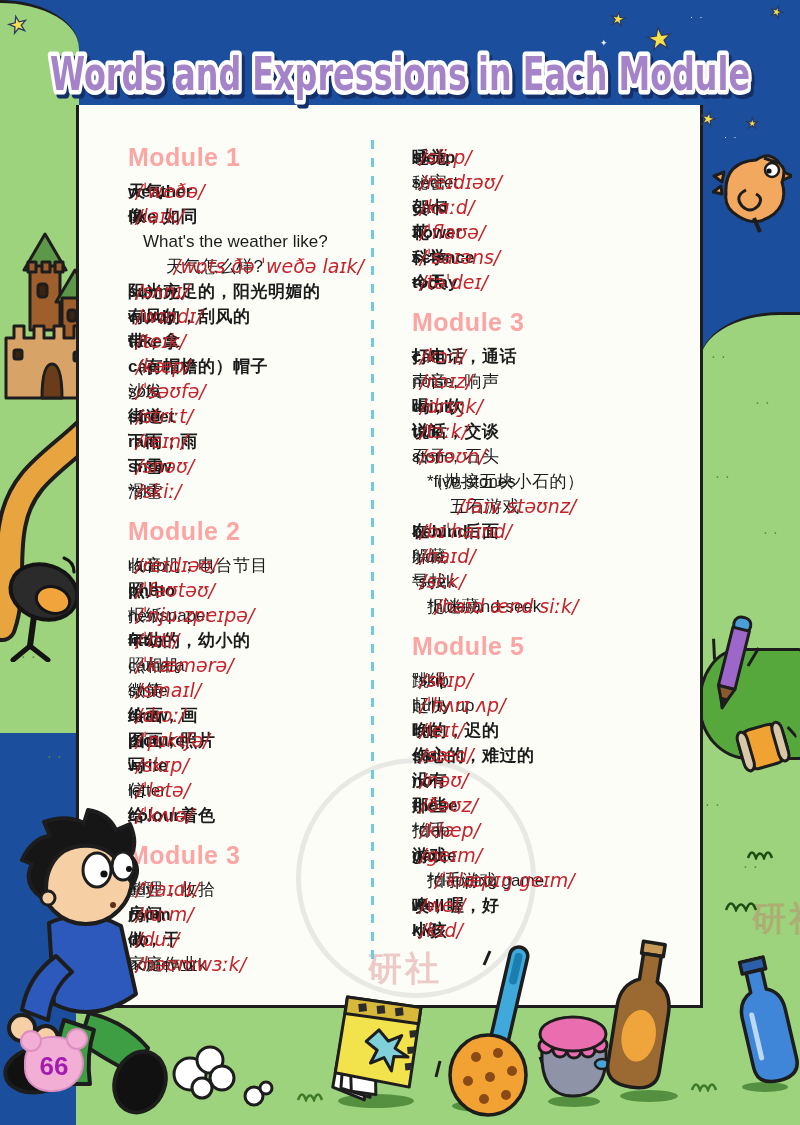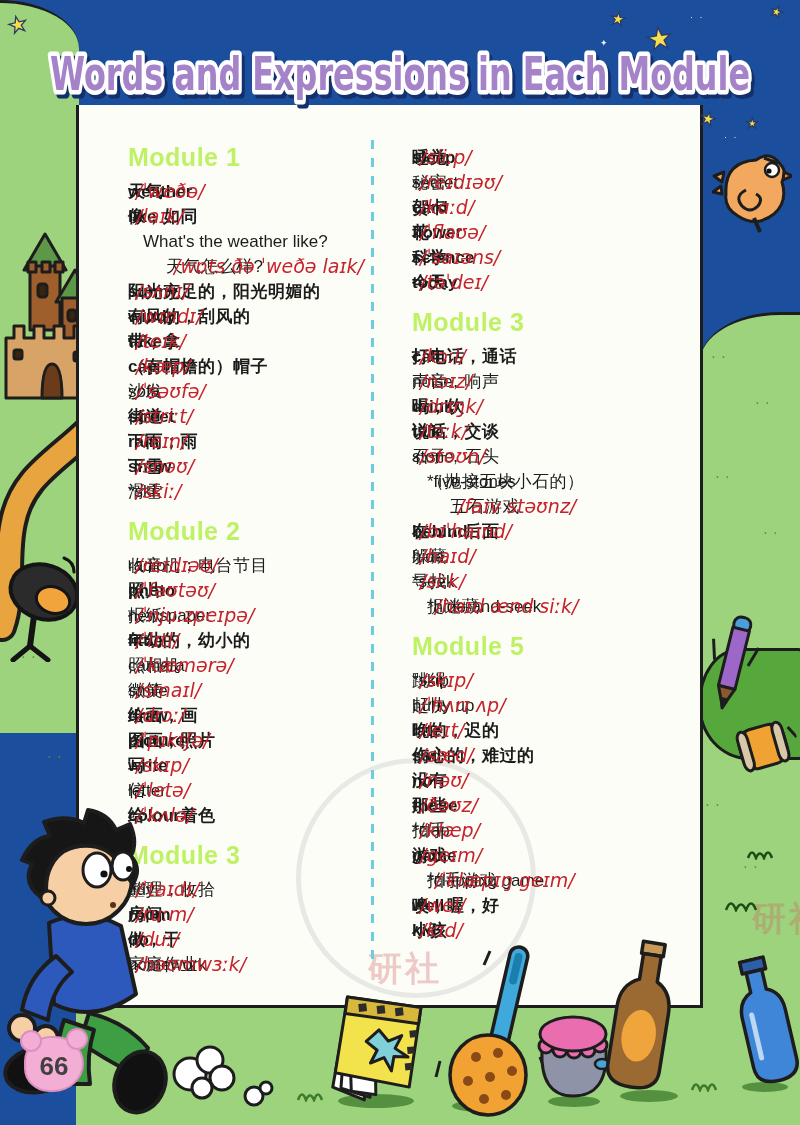--- a/index.html
+++ b/index.html
@@ -46,21 +46,21 @@
     border:5px solid rgba(150,150,155,.20);z-index:3;}
   .wm-text{color:rgba(205,95,95,.32);font-size:34px;font-weight:bold;z-index:3;
     letter-spacing:3px;white-space:nowrap;}
   .wm1{left:368px;top:946px;} .wm2{left:752px;top:896px;}
 
   
   .col{z-index:5;}
   .col-left{left:128px;top:142px;}
   .col-right{left:412px;top:145px;}
   .col .module-heading,.col .entry{position:static;display:block;}
-  .module-heading{font-size:25px;font-weight:bold;color:#bef264;
+  .module-heading{font-size:25px;font-weight:bold;color:#fca5a5;
     letter-spacing:.5px;height:30px;line-height:30px;margin:12px 0 7px;}
   .module-heading:first-child{margin-top:0;}
   .entry{white-space:nowrap;height:25px;line-height:25px;font-size:17px;color:#1c1c1c;}
   .entry.b .w,.entry.b .cn{font-weight:bold;}
   .entry .w{margin-right:12px;text-align:center;}
   .entry .cn{letter-spacing:.5px;}
   .entry .ipa{color:#c5232b;font-style:italic;font-size:19px;margin-left:8px;
     font-family:"DejaVu Sans",sans-serif;}
   .ind1{padding-left:15px;} .ind2{padding-left:38px;}
 
@@ -72,21 +72,21 @@
   .sho{left:620px;top:1090px;width:58px;height:12px;}
   .shw{left:742px;top:1082px;width:46px;height:10px;}
 
   
   .badge{left:24px;top:1036px;width:60px;height:56px;background:#f3aed5;
     border:2px solid #dc8fc0;border-radius:48% 52% 55% 45%;z-index:9;}
   .badge .ear{width:22px;height:22px;background:#f3aed5;border:2px solid #dc8fc0;
     border-radius:50%;}
   .badge .e1{left:-6px;top:-8px;} .badge .e2{left:40px;top:-10px;}
   .badge span{position:absolute;left:0;top:13px;width:100%;text-align:center;
-    font-size:26px;font-weight:bold;color:#404040;}
+    font-size:26px;font-weight:bold;color:#a21caf;}
 </style>
 </head>
 <body>
 
 <div class="page">
 
   <div class="grass-left"></div>
   <div class="grass-right"></div>
   <div class="grass-bottom"></div>
   <div class="bush"></div>

